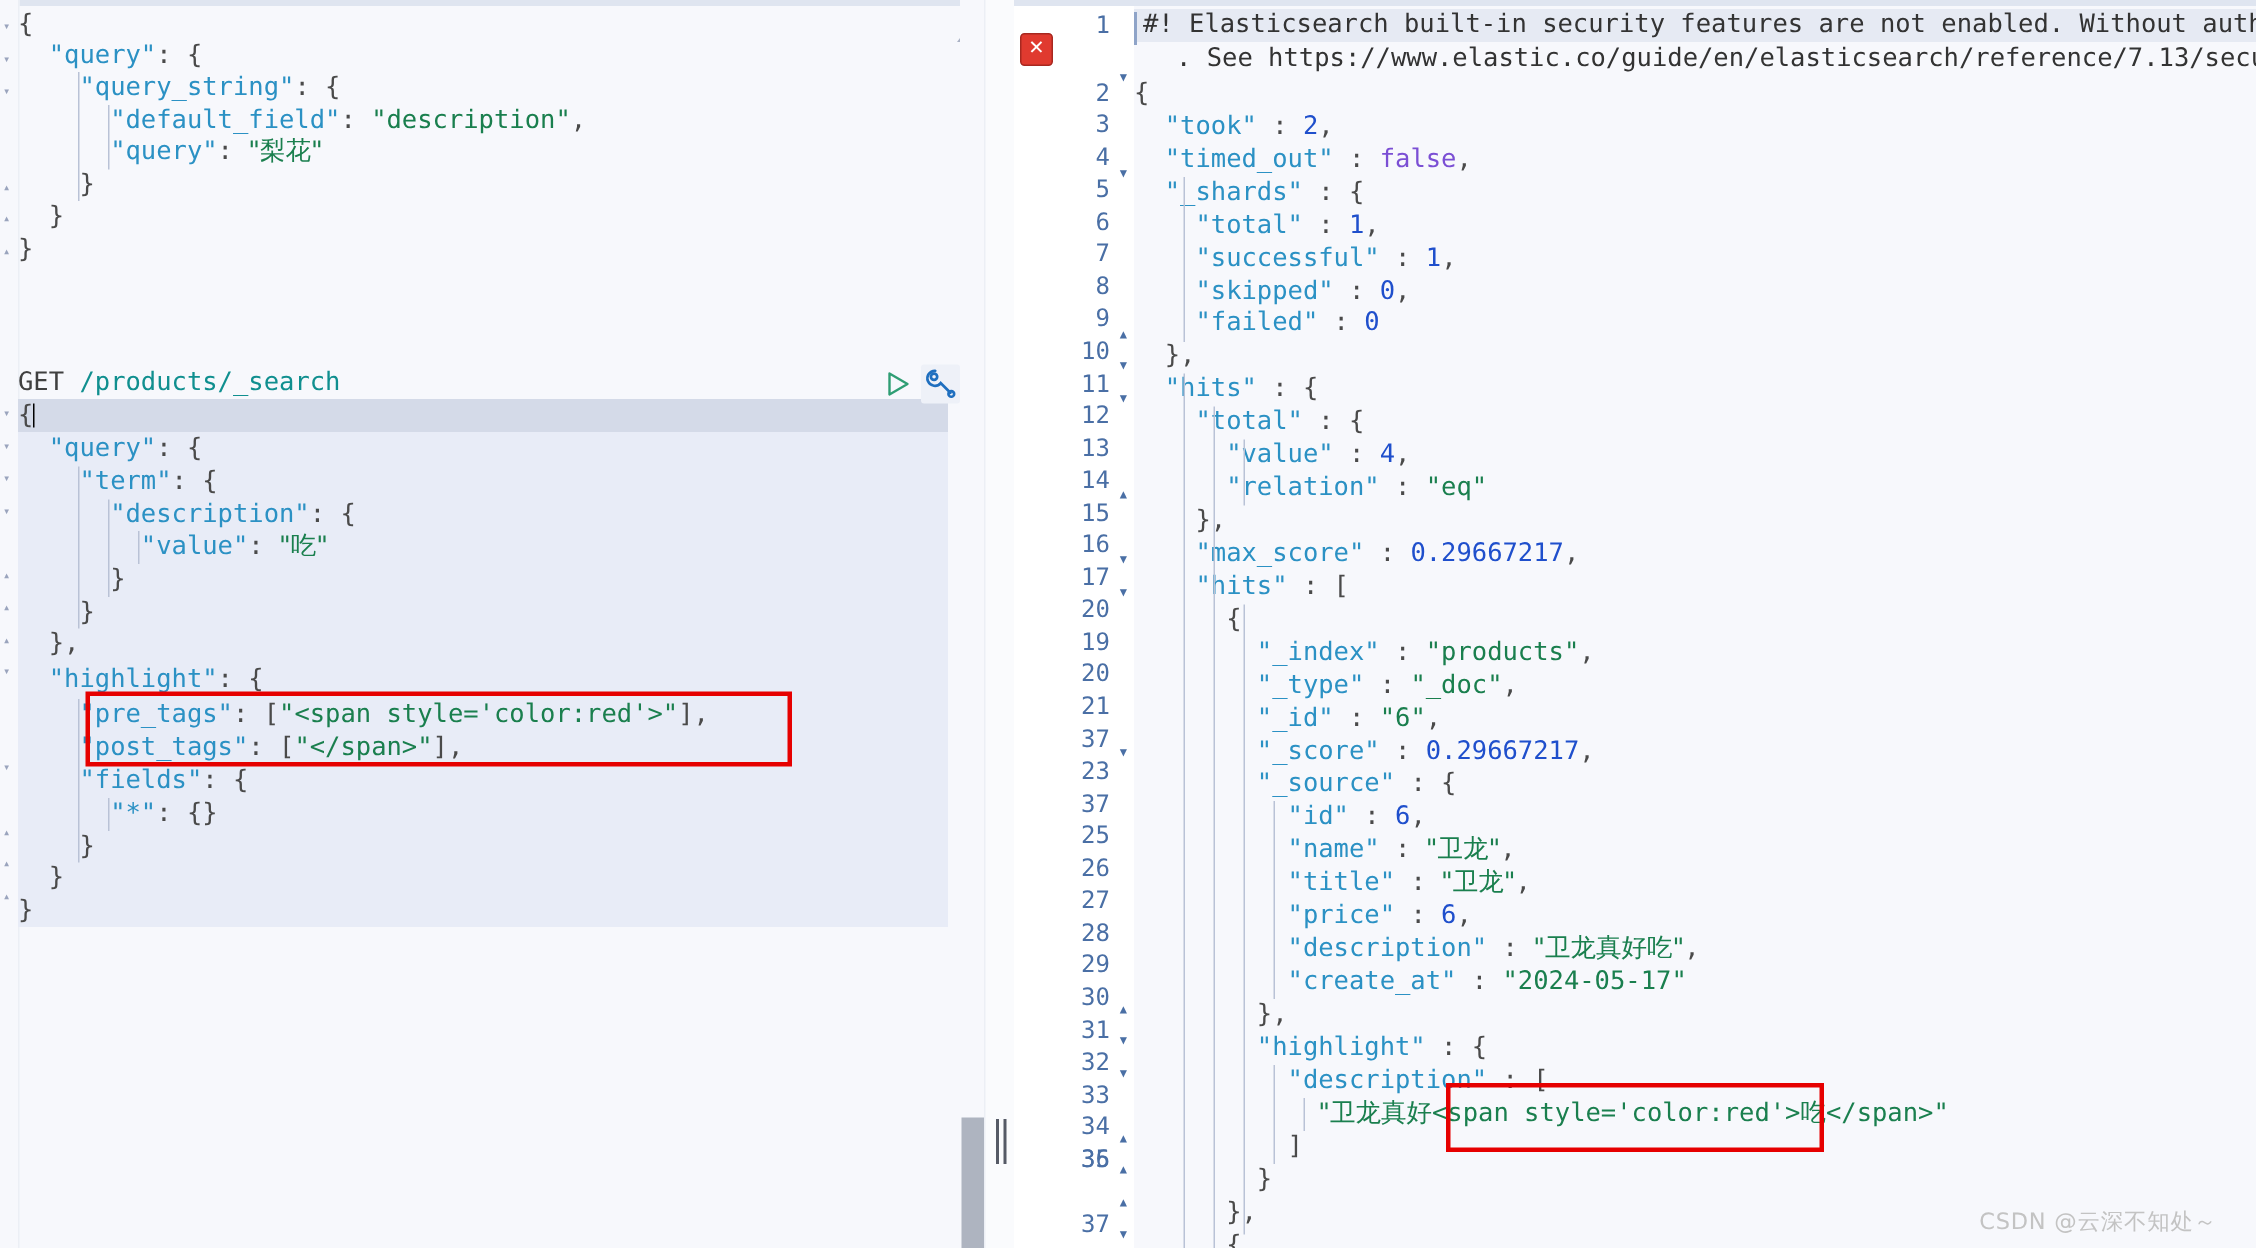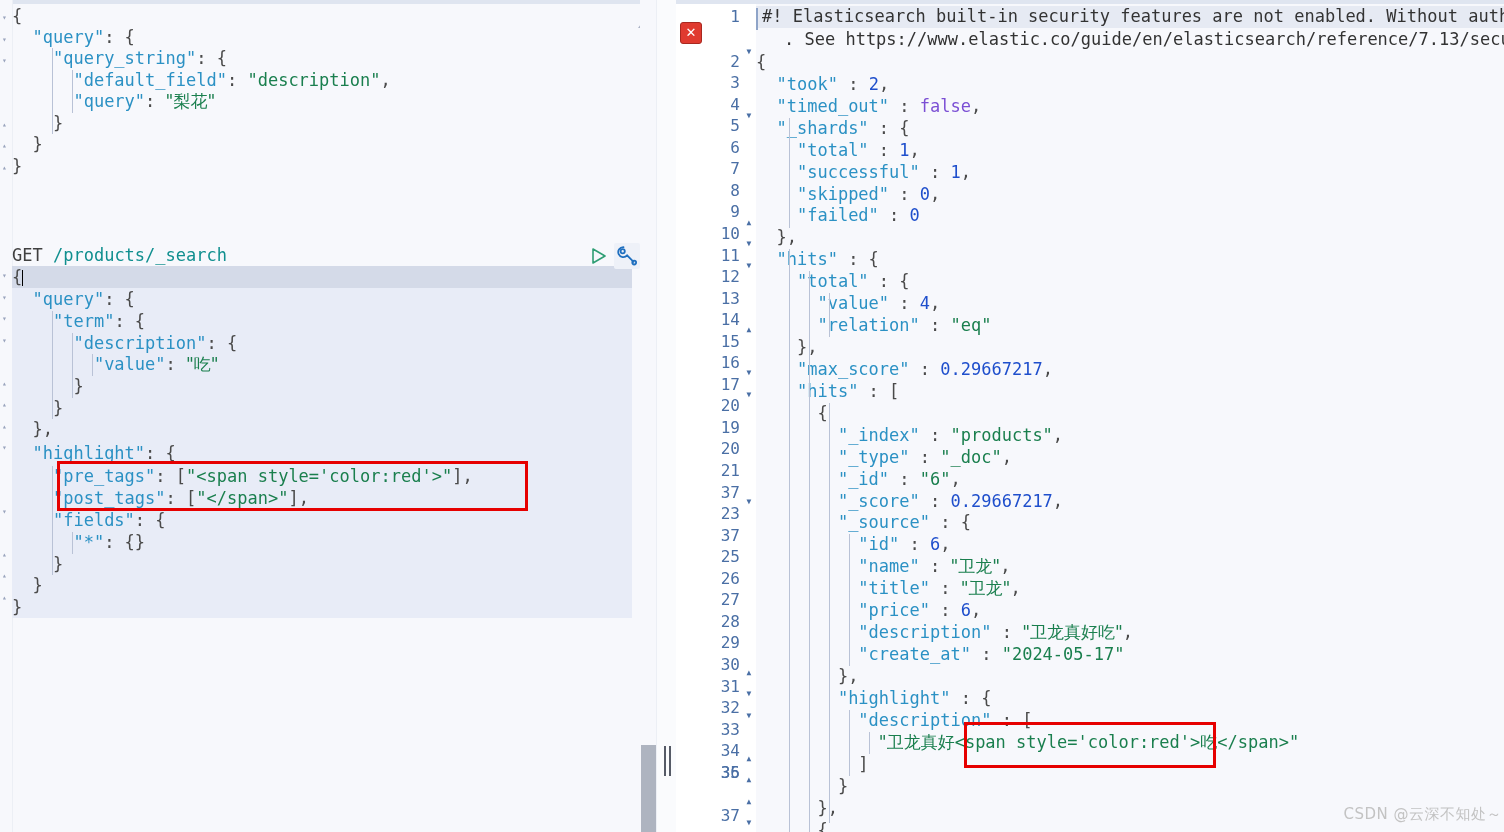--- a/index.html
+++ b/index.html
@@ -276,21 +276,21 @@
   .redbox {
     position: absolute;
     border: 3px solid #e60000;
     box-sizing: border-box;
     pointer-events: none;
   }
 
   
   .watermark {
     position: absolute;
-    right: 2px; bottom: 8px;
+    right: 26px; bottom: 8px;
     font-size: 15px;
     color: #c3c3c3;
     font-family: "DejaVu Sans", sans-serif;
     letter-spacing: 0.5px;
     white-space: nowrap;
   }
 </style>
 </head>
 <body>
 

